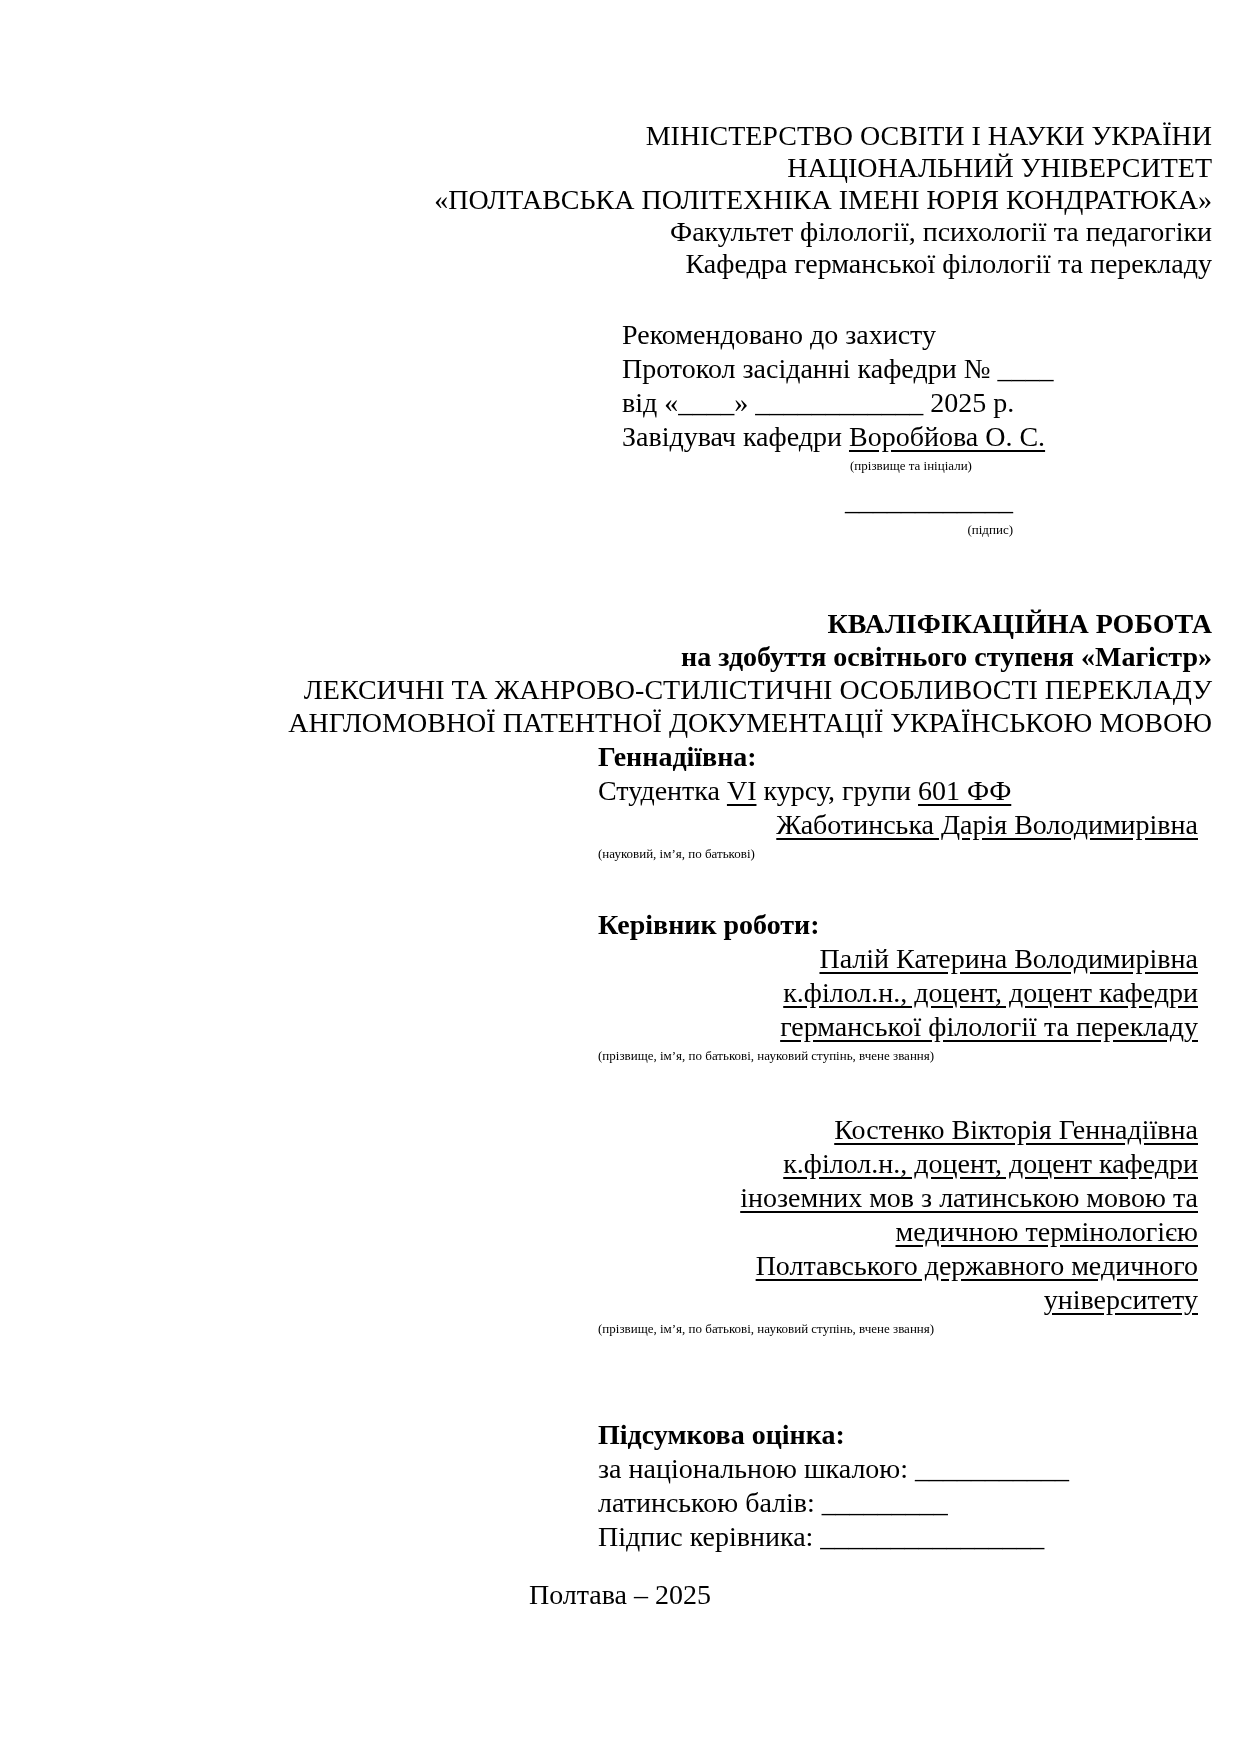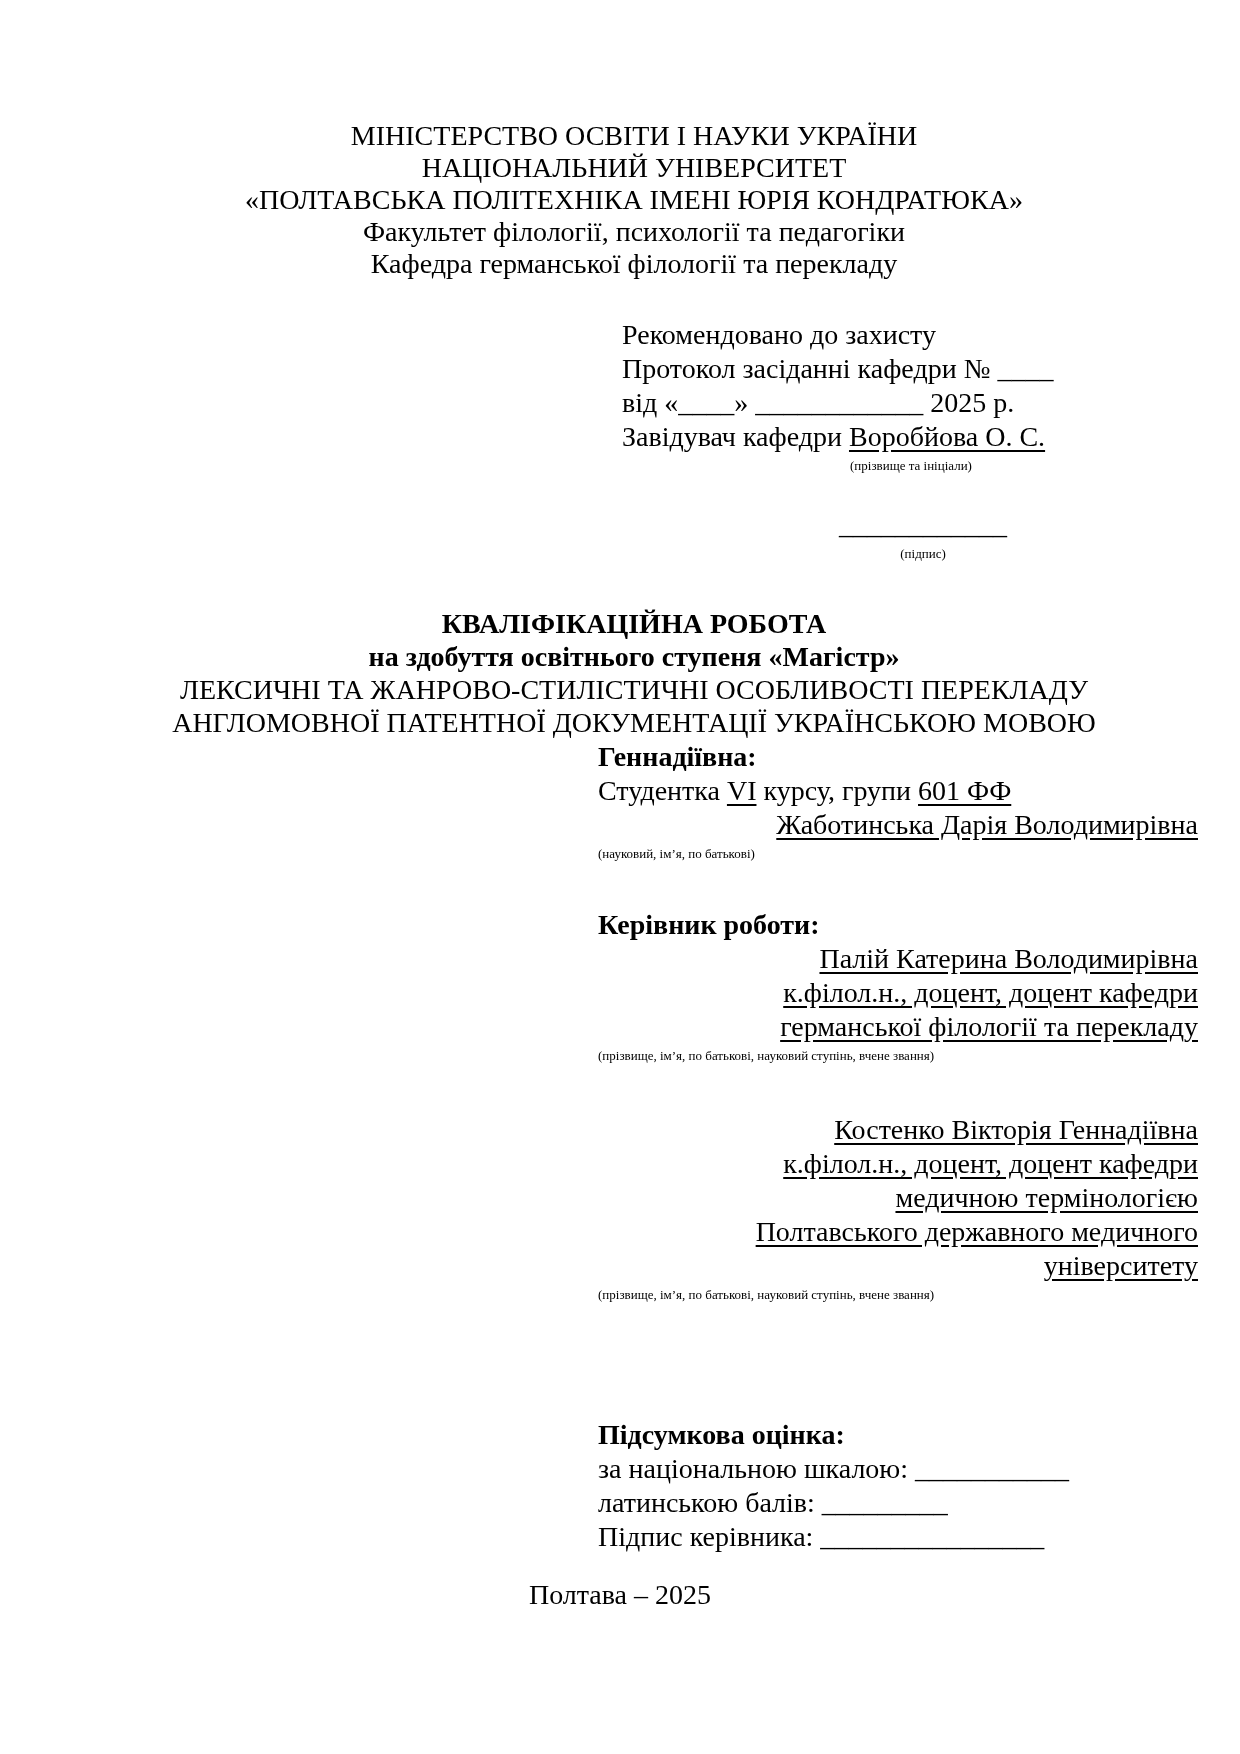--- a/index.html
+++ b/index.html
@@ -3,21 +3,21 @@
 <meta charset="utf-8">
 <style>
   * { margin:0; padding:0; box-sizing:border-box; }
   html, body { background:#ffffff; }
   body {
     width:1240px; height:1754px; position:relative;
     font-family:"Liberation Serif","DejaVu Serif",serif;
     color:#000;
   }
   .block { position:absolute; font-size:28px; line-height:34px; }
-  .center-col { left:39px; width:1190px; text-align:center; }
+  .center-col { left:22px; width:1190px; text-align:right; }
   .bold { font-weight:bold; }
   .u { text-decoration:underline; text-underline-offset:4px;text-align:right; }
   .caption { font-size:13px; line-height:23px; }
   .hdr { line-height:32px; }
   .ttl { line-height:33px;margin-top:31px; }
 </style>
 </head>
 <body>
 
 <div class="block center-col hdr" style="top:120px">
@@ -29,21 +29,21 @@
 </div>
 
 <div class="block" style="left:622px; top:318px; width:560px">
   <div>Рекомендовано до захисту</div>
   <div>Протокол засіданні кафедри № ____</div>
   <div>від «____» ____________ 2025 р.</div>
   <div><span>Завідувач кафедри </span><span class="u">Воробйова О. С.</span></div>
   <div class="caption" style="margin-left:228px">(прізвище та ініціали)</div>
 </div>
 
-<div class="block" style="left:833px; top:508px; width:180px; text-align:center">
+<div class="block" style="left:833px; top:484px; width:180px; text-align:right">
   <div>____________</div>
   <div class="caption">(підпис)</div>
 </div>
 
 <div class="block center-col ttl" style="top:576px">
   <div class="bold">КВАЛІФІКАЦІЙНА РОБОТА</div>
   <div class="bold">на здобуття освітнього ступеня «Магістр»</div>
   <div>ЛЕКСИЧНІ ТА ЖАНРОВО-СТИЛІСТИЧНІ ОСОБЛИВОСТІ ПЕРЕКЛАДУ</div>
   <div>АНГЛОМОВНОЇ ПАТЕНТНОЇ ДОКУМЕНТАЦІЇ УКРАЇНСЬКОЮ МОВОЮ</div>
 </div>
@@ -59,20 +59,21 @@
   <div class="bold">Керівник роботи:</div>
   <div class="u">Палій Катерина Володимирівна</div>
   <div class="u">к.філол.н., доцент, доцент кафедри</div>
   <div class="u">германської філології та перекладу</div>
   <div class="caption">(прізвище, ім’я, по батькові, науковий ступінь, вчене звання)</div>
 </div>
 
 <div class="block" style="left:598px; top:1113px; width:600px">
   <div class="u">Костенко Вікторія Геннадіївна</div>
   <div class="u">к.філол.н., доцент, доцент кафедри</div>
+  <div class="u">іноземних мов з латинською мовою та</div>
   <div class="u">медичною термінологією</div>
   <div class="u">Полтавського державного медичного</div>
   <div class="u">університету</div>
   <div class="caption">(прізвище, ім’я, по батькові, науковий ступінь, вчене звання)</div>
 </div>
 
 <div class="block" style="left:598px; top:1418px; width:600px">
   <div class="bold">Підсумкова оцінка:</div>
   <div>за національною шкалою: ___________</div>
   <div>латинською балів: _________</div>

